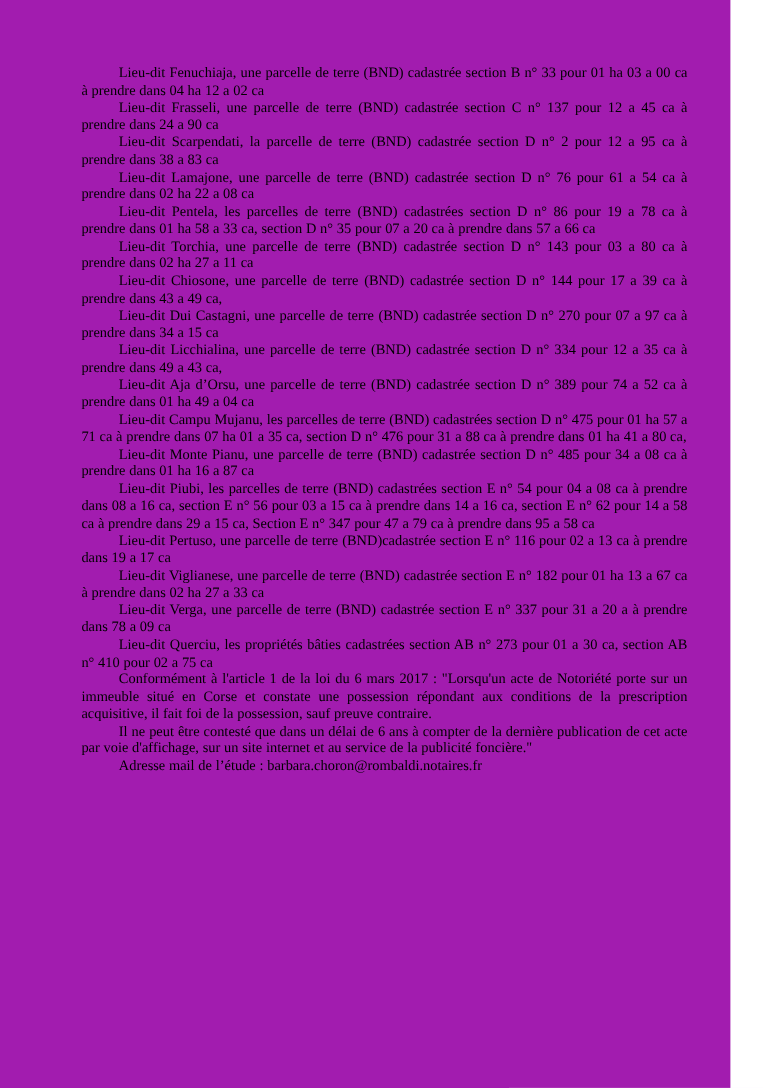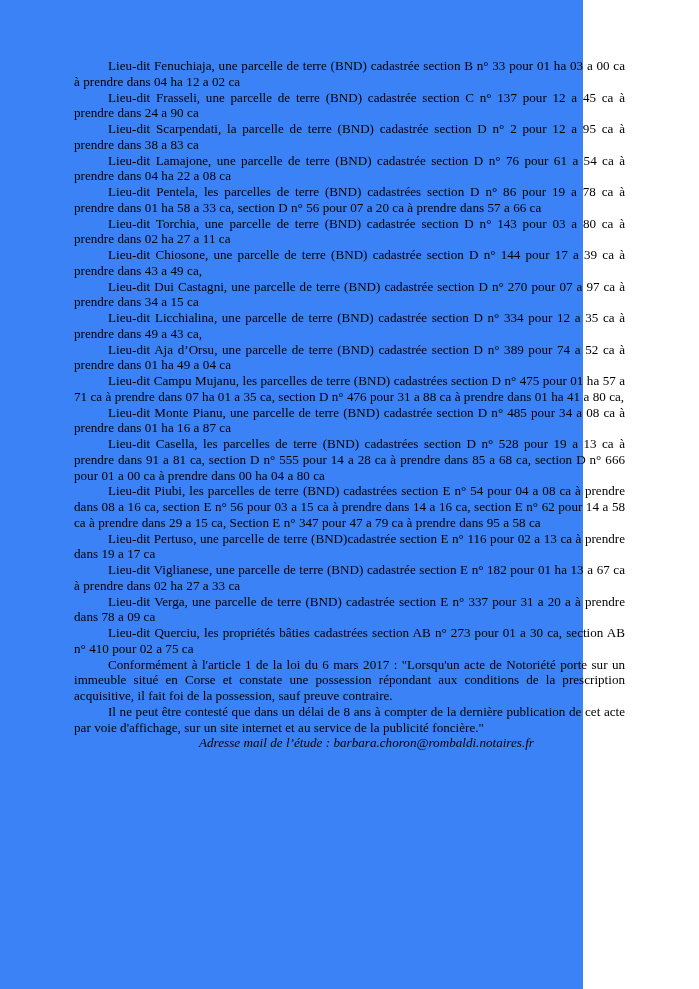--- a/index.html
+++ b/index.html
@@ -10,23 +10,23 @@
   }
   body {
     width: 699px;
     height: 989px;
     overflow: hidden;
     font-family: "Liberation Serif", "DejaVu Serif", serif;
     color: #000000;
   }
   .page {
     position: relative;
-    width: 583px;
+    width: 664px;
     height: 989px;
-    background: #3b82f6;
+    background: #a21caf;
     box-sizing: border-box;
   }
   .content {
     position: absolute;
     left: 74px;
     top: 58px;
     width: 551px;
   }
   p.para {
     margin: 0;
@@ -35,52 +35,50 @@
     text-justify: inter-word;
     text-indent: 34px;
     font-size: 13.1px;
     line-height: 15.75px;
     letter-spacing: 0.01px;
     word-spacing: 0.1px;
     hyphens: none;
     -webkit-hyphens: none;
   }
   p.para:last-child {
-    text-align: center;
-    font-style: italic;
+    text-align: left;
   }
   p.legal {
     text-align: justify;
   }
   p.nojust {
     text-align: left;
   }
 </style>
 </head>
 <body>
 
 <div class="page">
   <div class="content">
 
     <p class="para">Lieu-dit Fenuchiaja, une parcelle de terre (BND) cadastrée section B n° 33 pour 01 ha 03 a 00 ca à prendre dans 04 ha 12 a 02 ca</p>
     <p class="para">Lieu-dit Frasseli, une parcelle de terre (BND) cadastrée section C n° 137 pour 12 a 45 ca à prendre dans 24 a 90 ca</p>
     <p class="para">Lieu-dit Scarpendati, la parcelle de terre (BND) cadastrée section D n° 2 pour 12 a 95 ca à prendre dans 38 a 83 ca</p>
-    <p class="para">Lieu-dit Lamajone, une parcelle de terre (BND) cadastrée section D n° 76 pour 61 a 54 ca à prendre dans 04 ha 22 a 08 ca</p>
-    <p class="para">Lieu-dit Pentela, les parcelles de terre (BND) cadastrées section D n° 86 pour 19 a 78 ca à prendre dans 01 ha 58 a 33 ca, section D n° 56 pour 07 a 20 ca à prendre dans 57 a 66 ca</p>
+    <p class="para">Lieu-dit Lamajone, une parcelle de terre (BND) cadastrée section D n° 76 pour 61 a 54 ca à prendre dans 02 ha 22 a 08 ca</p>
+    <p class="para">Lieu-dit Pentela, les parcelles de terre (BND) cadastrées section D n° 86 pour 19 a 78 ca à prendre dans 01 ha 58 a 33 ca, section D n° 35 pour 07 a 20 ca à prendre dans 57 a 66 ca</p>
     <p class="para">Lieu-dit Torchia, une parcelle de terre (BND) cadastrée section D n° 143 pour 03 a 80 ca à prendre dans 02 ha 27 a 11 ca</p>
     <p class="para">Lieu-dit Chiosone, une parcelle de terre (BND) cadastrée section D n° 144 pour 17 a 39 ca à prendre dans 43 a 49 ca,</p>
     <p class="para">Lieu-dit Dui Castagni, une parcelle de terre (BND) cadastrée section D n° 270 pour 07 a 97 ca à prendre dans 34 a 15 ca</p>
     <p class="para">Lieu-dit Licchialina, une parcelle de terre (BND) cadastrée section D n° 334 pour 12 a 35 ca à prendre dans 49 a 43 ca,</p>
     <p class="para">Lieu-dit Aja d’Orsu, une parcelle de terre (BND) cadastrée section D n° 389 pour 74 a 52 ca à prendre dans 01 ha 49 a 04 ca</p>
     <p class="para">Lieu-dit Campu Mujanu, les parcelles de terre (BND) cadastrées section D n° 475 pour 01 ha 57 a 71 ca à prendre dans 07 ha 01 a 35 ca, section D n° 476 pour 31 a 88 ca à prendre dans 01 ha 41 a 80 ca,</p>
     <p class="para">Lieu-dit Monte Pianu, une parcelle de terre (BND) cadastrée section D n° 485 pour 34 a 08 ca à prendre dans 01 ha 16 a 87 ca</p>
-    <p class="para">Lieu-dit Casella, les parcelles de terre (BND) cadastrées section D n° 528 pour 19 a 13 ca à prendre dans 91 a 81 ca, section D n° 555 pour 14 a 28 ca à prendre dans 85 a 68 ca, section D n° 666 pour 01 a 00 ca à prendre dans 00 ha 04 a 80 ca</p>
     <p class="para">Lieu-dit Piubi, les parcelles de terre (BND) cadastrées section E n° 54 pour 04 a 08 ca à prendre dans 08 a 16 ca, section E n° 56 pour 03 a 15 ca à prendre dans 14 a 16 ca, section E n° 62 pour 14 a 58 ca à prendre dans 29 a 15 ca, Section E n° 347 pour 47 a 79 ca à prendre dans 95 a 58 ca</p>
     <p class="para">Lieu-dit Pertuso, une parcelle de terre (BND)cadastrée section E n° 116 pour 02 a 13 ca à prendre dans 19 a 17 ca</p>
     <p class="para">Lieu-dit Viglianese, une parcelle de terre (BND) cadastrée section E n° 182 pour 01 ha 13 a 67 ca à prendre dans 02 ha 27 a 33 ca</p>
     <p class="para">Lieu-dit Verga, une parcelle de terre (BND) cadastrée section E n° 337 pour 31 a 20 a à prendre dans 78 a 09 ca</p>
     <p class="para">Lieu-dit Querciu, les propriétés bâties cadastrées section AB n° 273 pour 01 a 30 ca, section AB n° 410 pour 02 a 75 ca</p>
     <p class="para legal">Conformément à l'article 1 de la loi du 6 mars 2017 : "Lorsqu'un acte de Notoriété porte sur un immeuble situé en Corse et constate une possession répondant aux conditions de la prescription acquisitive, il fait foi de la possession, sauf preuve contraire.</p>
-    <p class="para legal">Il ne peut être contesté que dans un délai de 8 ans à compter de la dernière publication de cet acte par voie d'affichage, sur un site internet et au service de la publicité foncière."</p>
+    <p class="para legal">Il ne peut être contesté que dans un délai de 6 ans à compter de la dernière publication de cet acte par voie d'affichage, sur un site internet et au service de la publicité foncière."</p>
     <p class="para nojust">Adresse mail de l’étude : barbara.choron@rombaldi.notaires.fr</p>
 
   </div>
 </div>
 
 </body></html>

